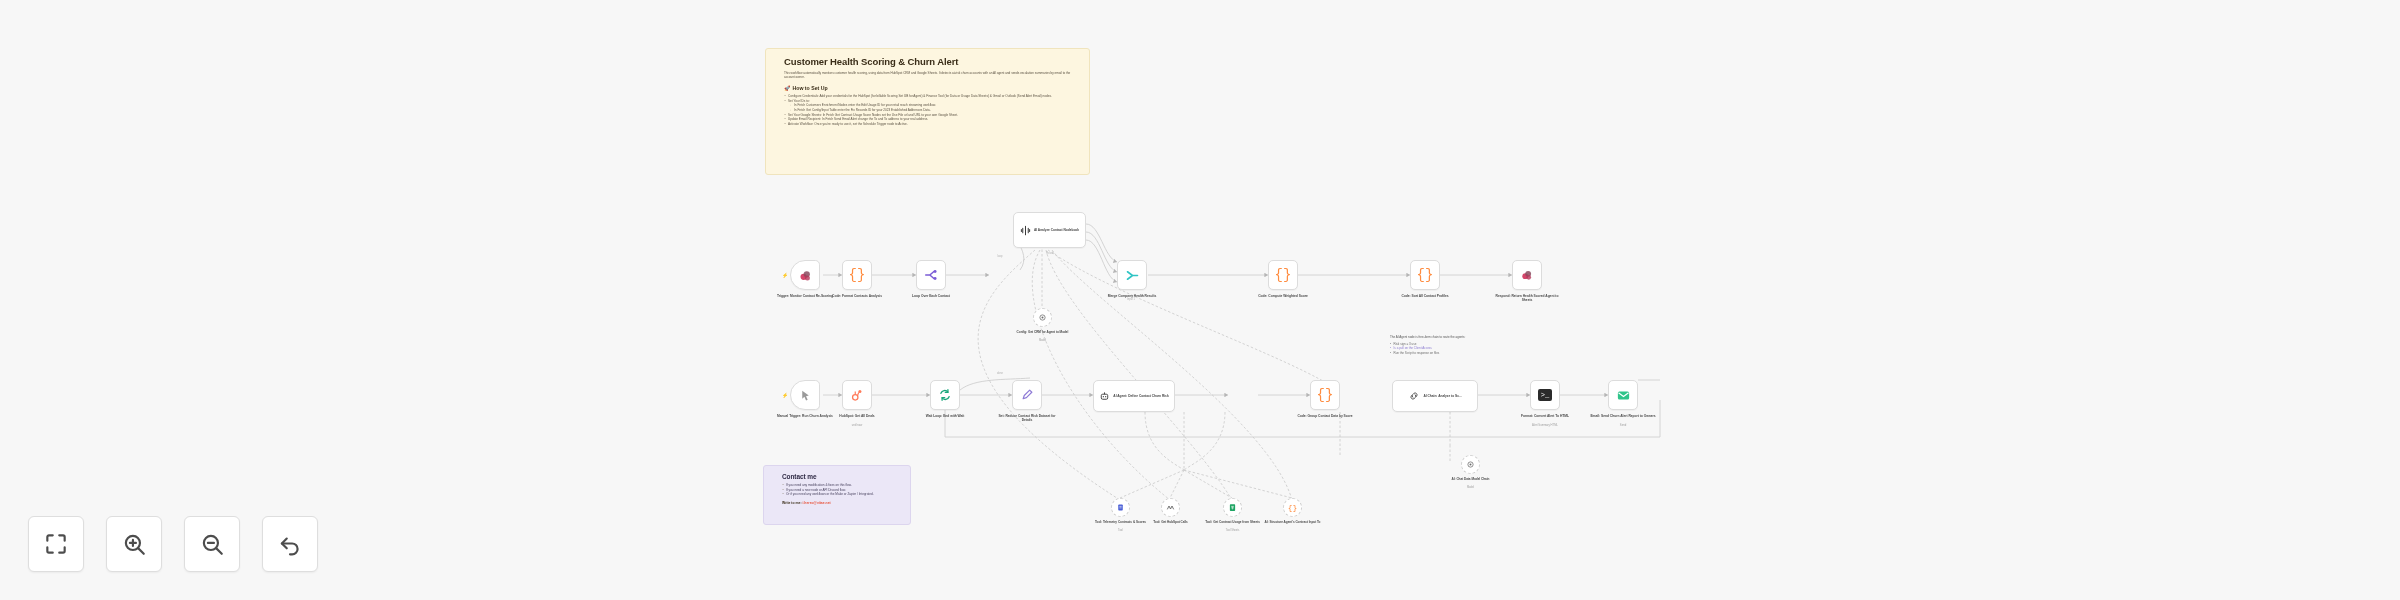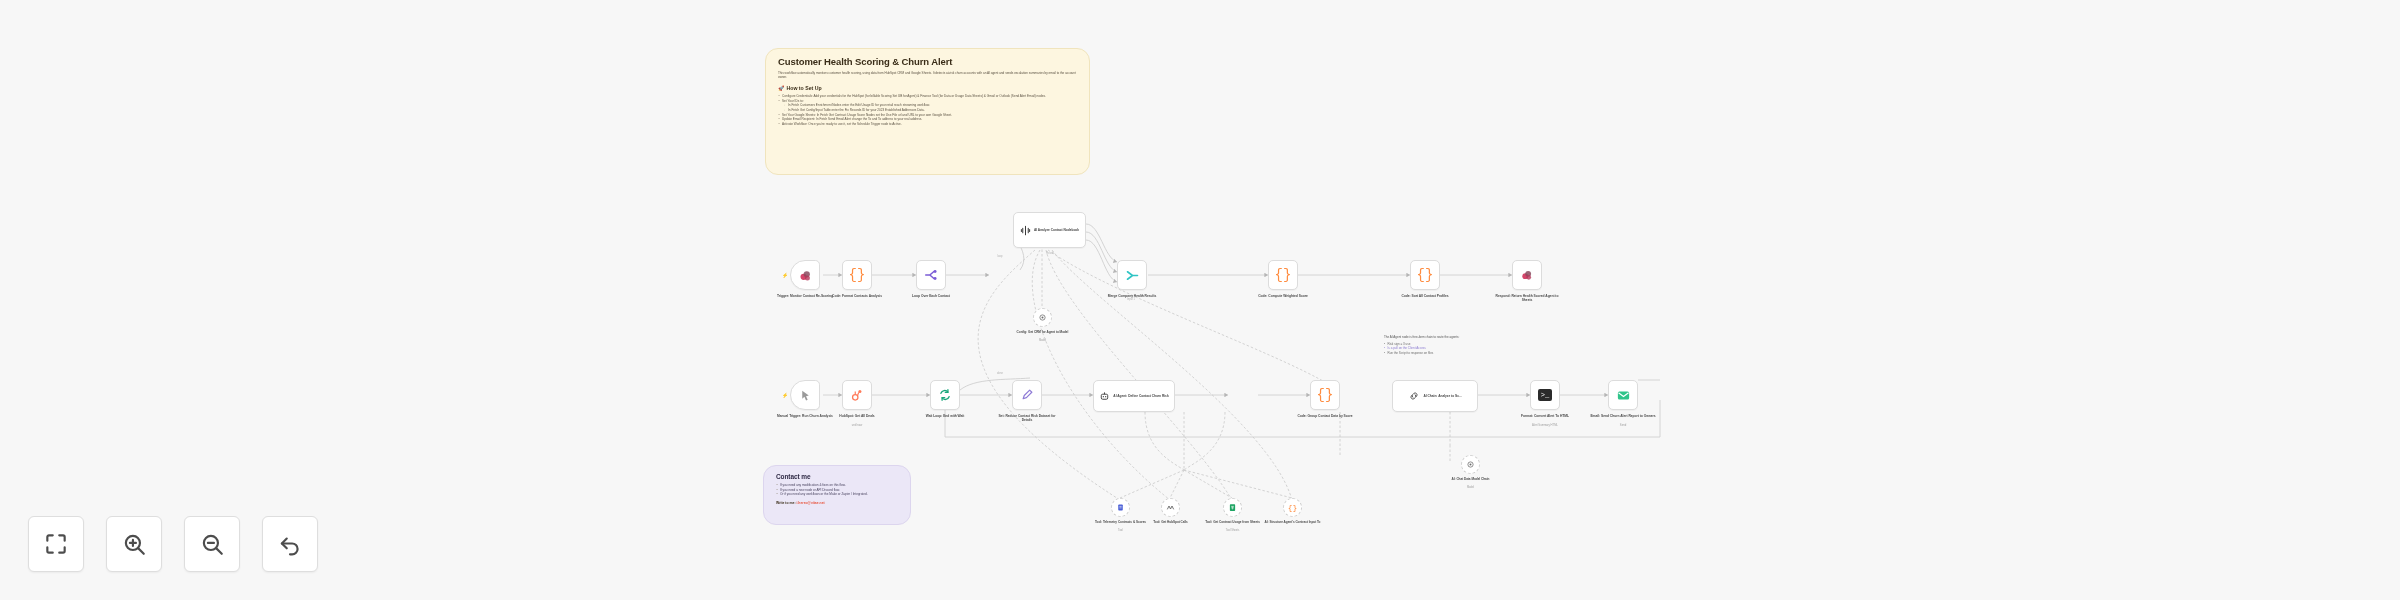--- a/index.html
+++ b/index.html
@@ -9,22 +9,22 @@
     font-family: "Liberation Sans", sans-serif;
   }
   #canvas {
     position: relative; width: 2400px; height: 600px;
     background-color: #f7f7f7;
     background-image: radial-gradient(circle, #e3e3e3 0.7px, transparent 0.7px);
     background-size: 16px 16px;
   }
   
   .note {
-    position: absolute; border-radius: 13px; overflow: hidden;
-    padding: 7px 12px;
+    position: absolute; border-radius: 3px; overflow: hidden;
+    padding: 7px 18px;
   }
   .note-yellow { background: #fdf6e0; border: 1px solid #f0e4bd; }
   .note-purple { background: #ebe7f7; border: 1px solid #dcd5ee; }
   .note-plain  { background: transparent; }
   .note-title {
     font-size: 9.5px; font-weight: bold; color: #3a2d18;
     letter-spacing: -0.1px; margin-bottom: 4px;
   }
   .note-purple .note-title { color: #2f2a45; }
   .note-body {

